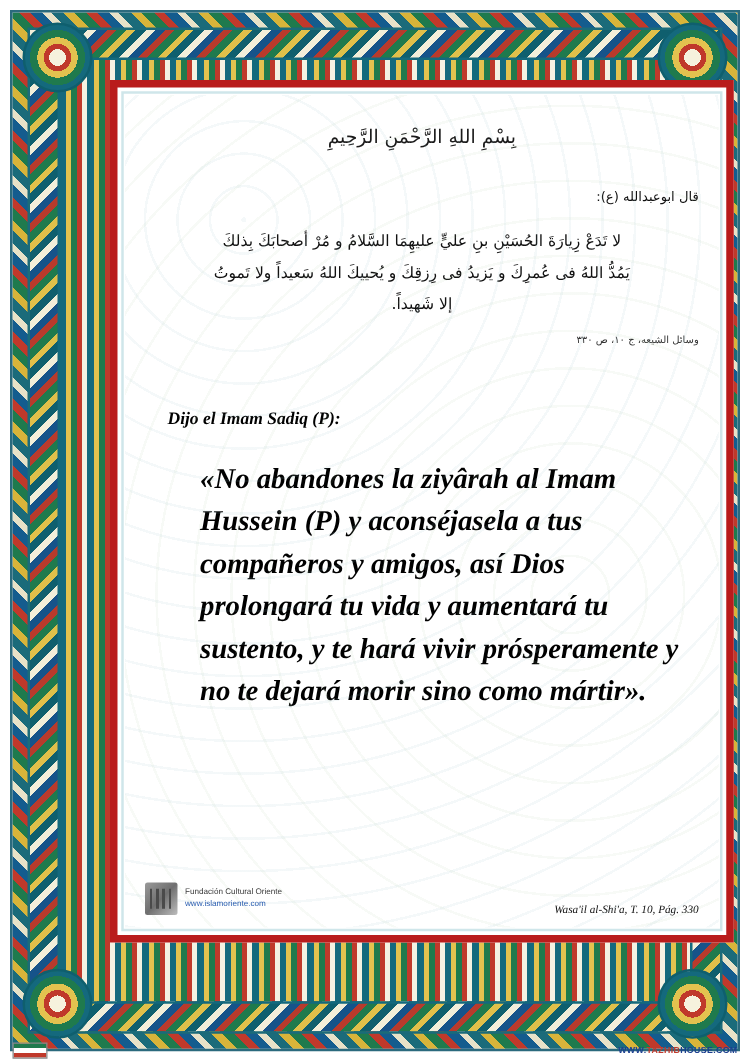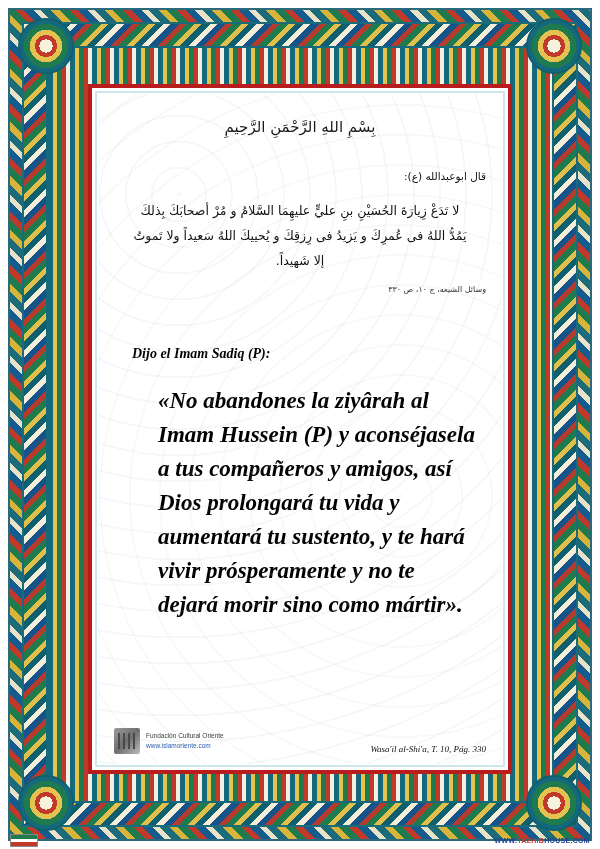--- a/index.html
+++ b/index.html
@@ -75,25 +75,25 @@
     border: 2px solid #0f5f6e;
     box-sizing: border-box;
   }
   .cm-tl { left: 18px; top: 18px; }
   .cm-tr { right: 18px; top: 18px; }
   .cm-bl { left: 18px; bottom: 18px; }
   .cm-br { right: 18px; bottom: 18px; }
 
   .content-panel {
     position: absolute;
-    left: 88px; top: 84px;
-    width: 424px;
+    left: 88px; top: 64px;
+    width: 499px;
     height: 690px;
     background: #ffffff;
-    border: 4px solid #b91c1c;
+    border: 6px solid #b91c1c;
     box-shadow: inset 0 0 0 3px #ffffff, inset 0 0 0 5px #cfe6ea;
     box-sizing: border-box;
     padding: 14px 22px 10px 22px;
   }
   
   .content-panel::before {
     content: "";
     position: absolute;
     left: 6px; top: 6px; right: 6px; bottom: 6px;
     background:

